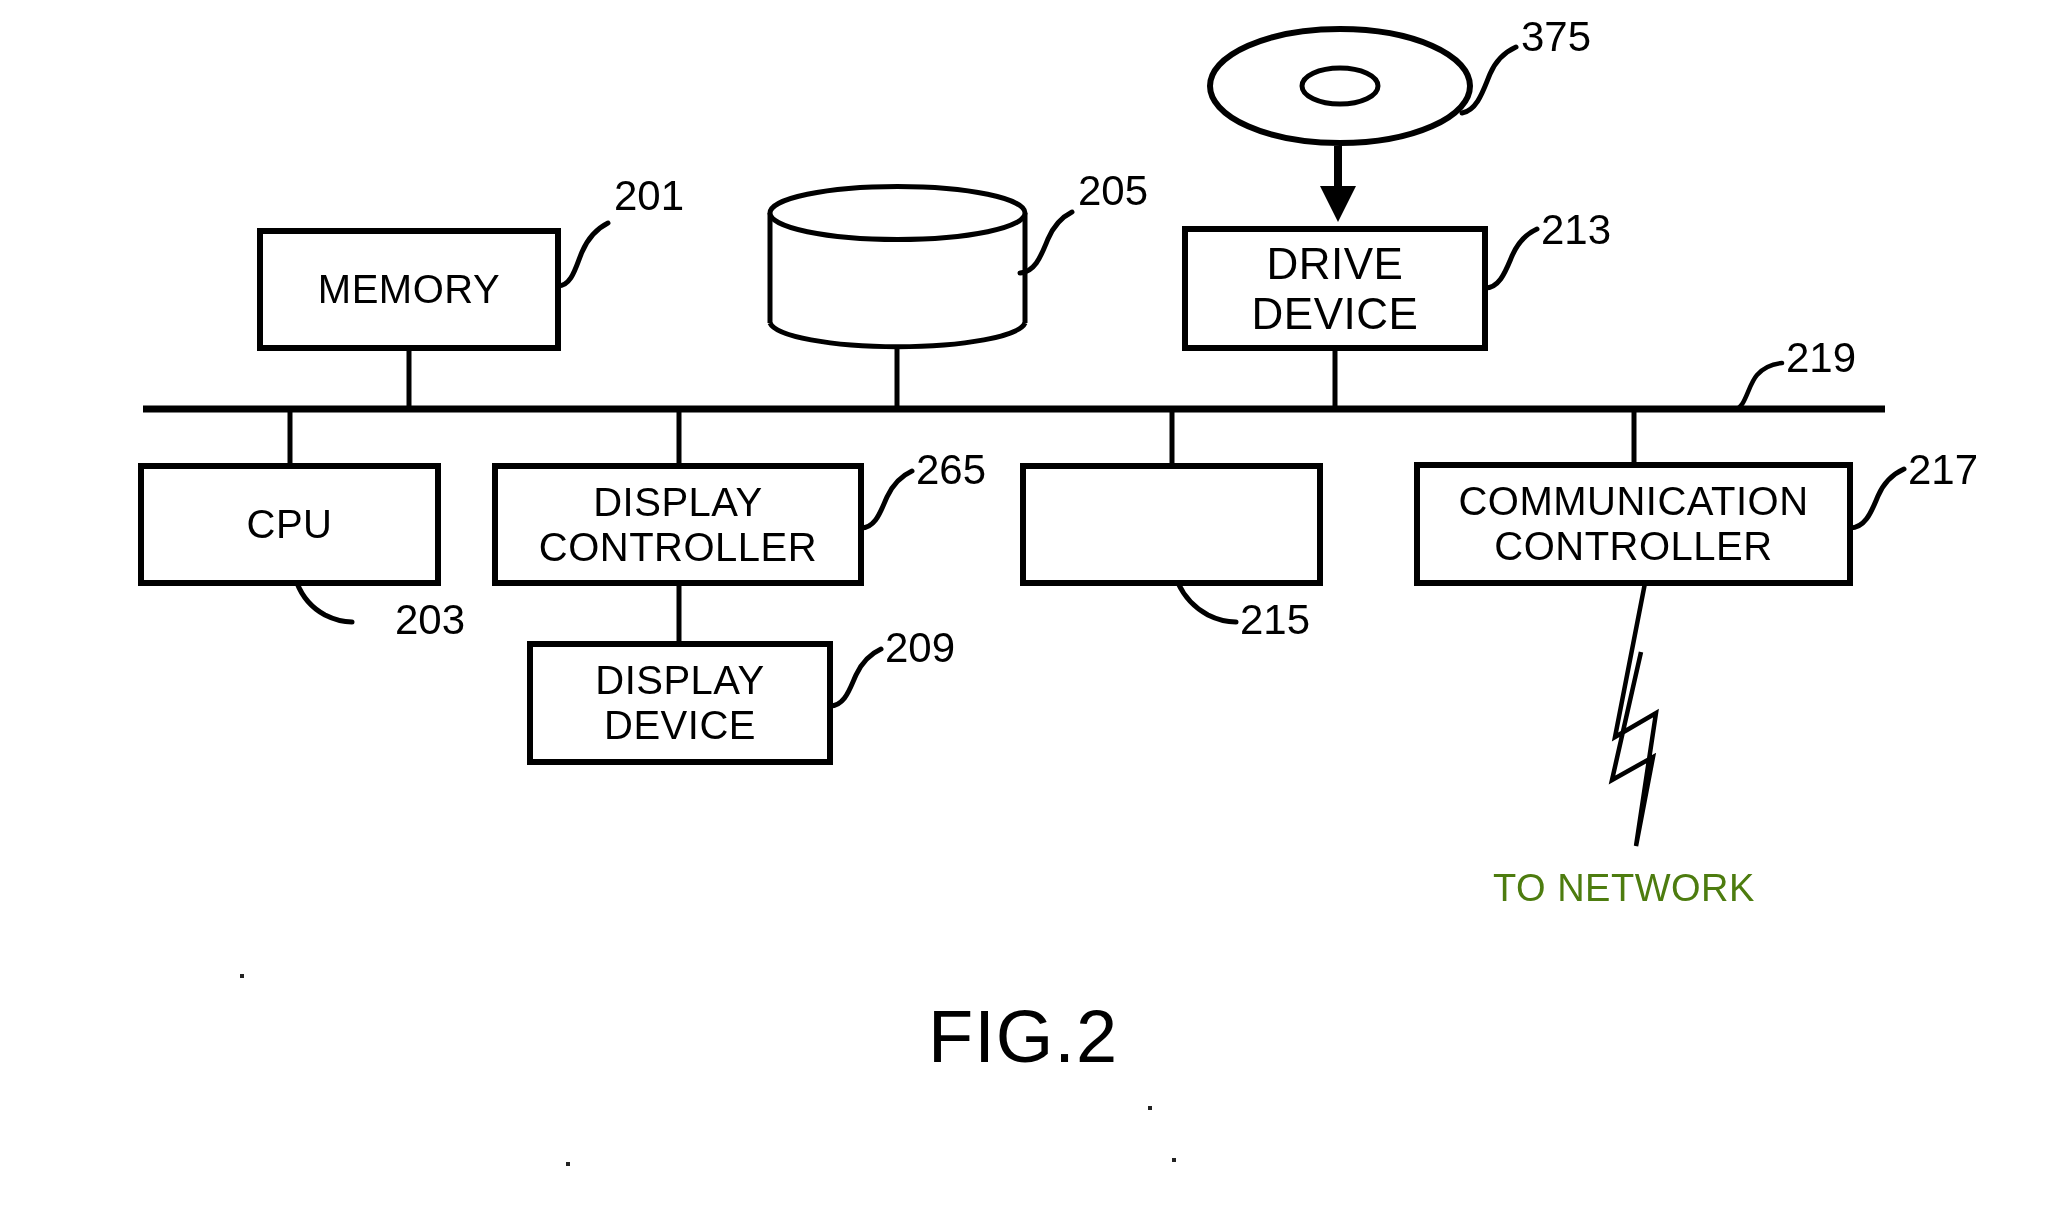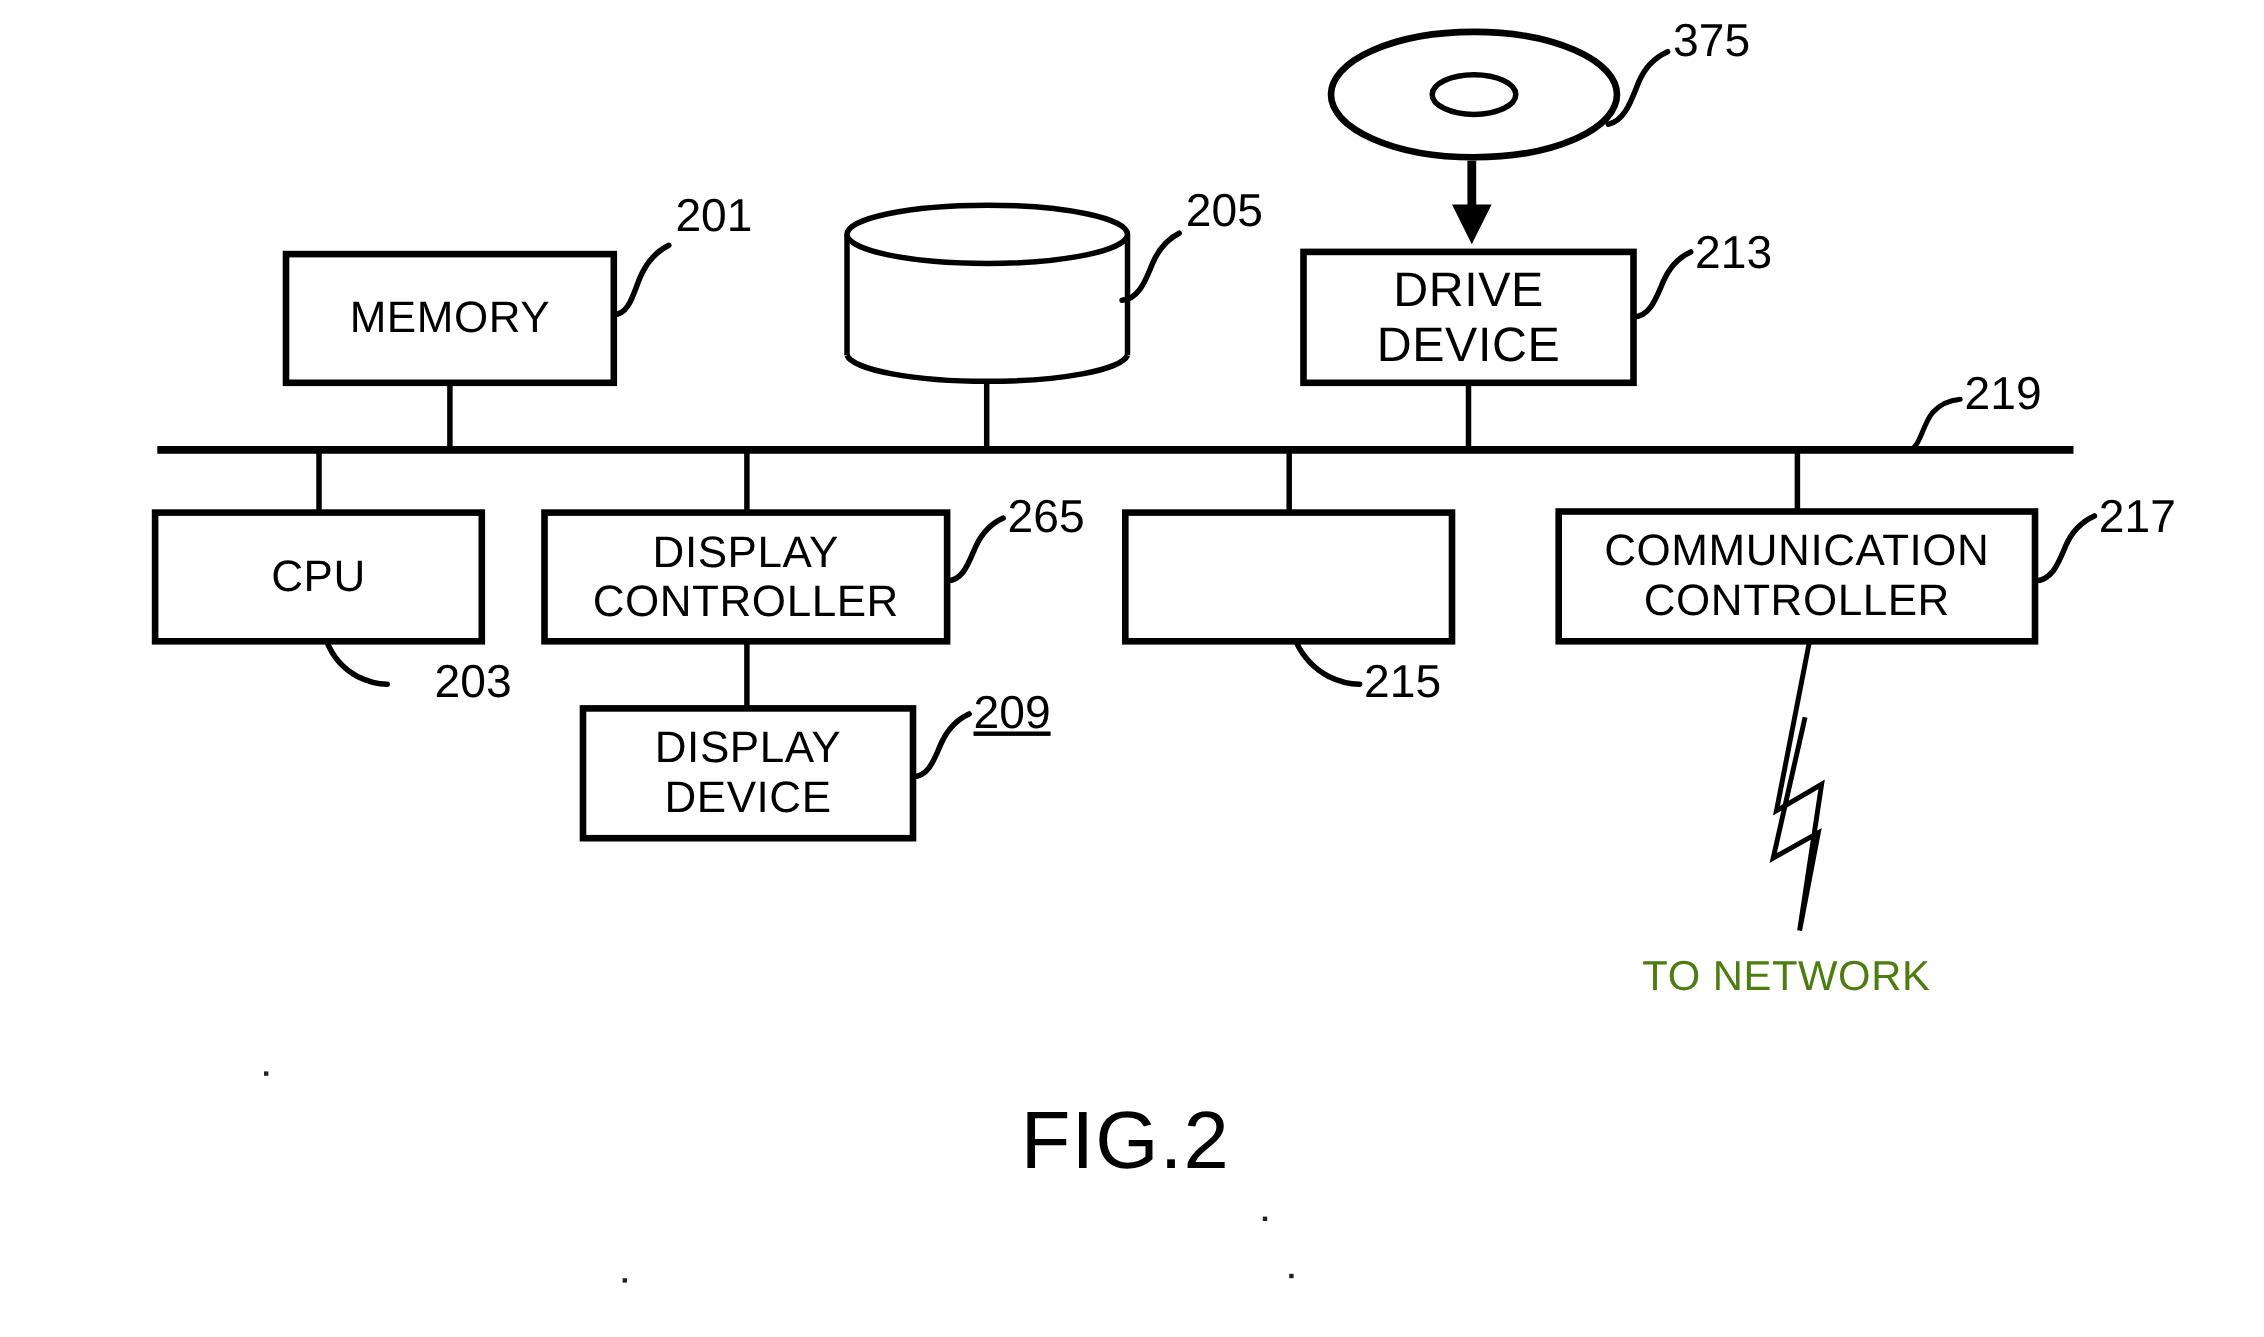--- a/index.html
+++ b/index.html
@@ -164,21 +164,21 @@
 CONTROLLER</div>
 
   <div class="ref-num" style="left:614px; top:175px;">201</div>
 
   <div class="ref-num" style="left:355px; top:599px;margin-left:40px;">203</div>
 
   <div class="ref-num" style="left:1078px; top:170px;">205</div>
 
   <div class="ref-num" style="left:916px; top:449px;">265</div>
 
-  <div class="ref-num" style="left:885px; top:627px;text-decoration:underline;">209</div>
+  <div class="ref-num" style="left:885px; top:627px;">209</div>
 
   <div class="ref-num" style="left:1521px; top:16px;">375</div>
 
   <div class="ref-num" style="left:1541px; top:209px;">213</div>
 
   <div class="ref-num" style="left:1240px; top:599px;">215</div>
 
   <div class="ref-num" style="left:1908px; top:449px;">217</div>
 
   <div class="ref-num" style="left:1786px; top:337px;">219</div>

